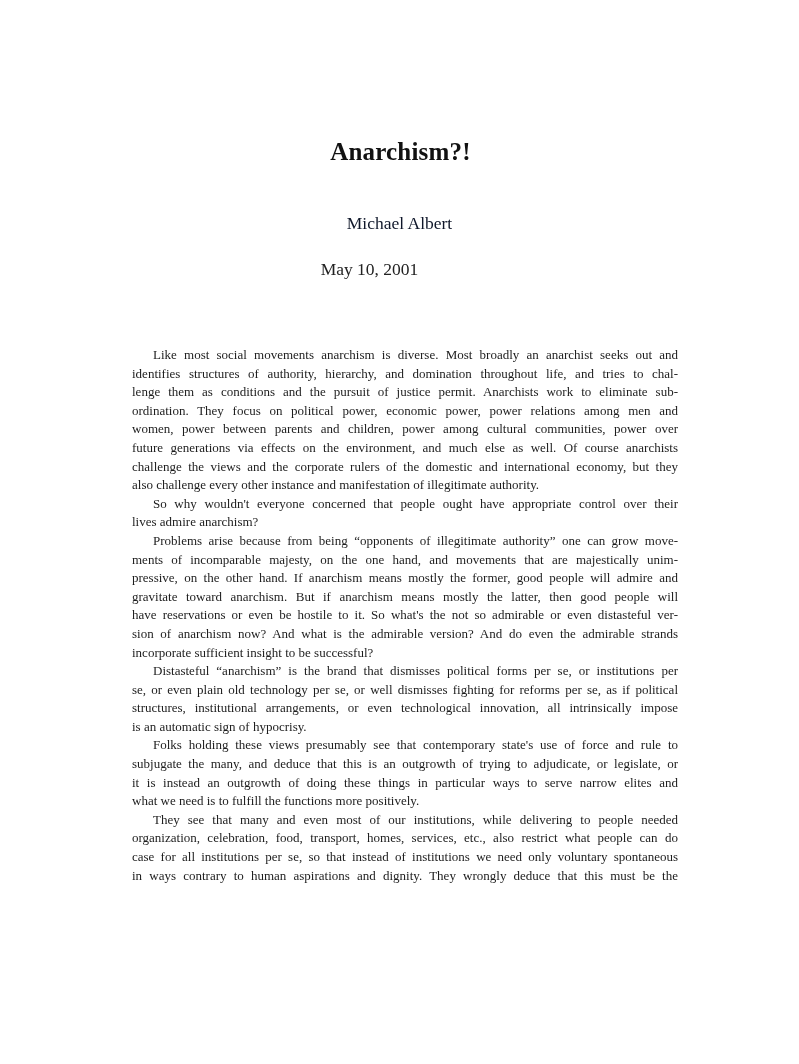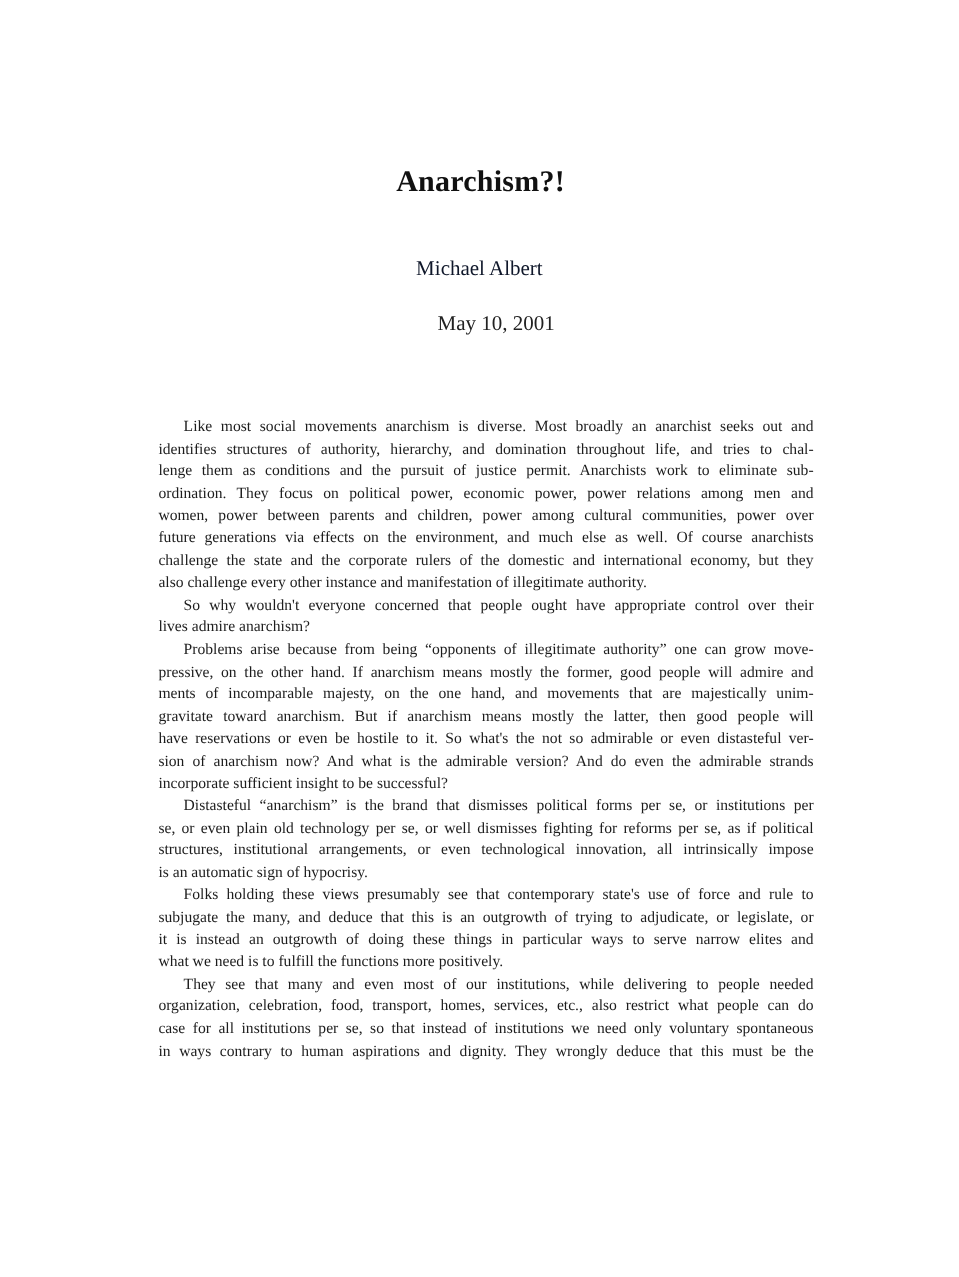--- a/index.html
+++ b/index.html
@@ -13,21 +13,21 @@
     position: absolute; left: 1px; width: 799px; top: 138px;
     text-align: center; font-weight: bold; font-size: 25px; letter-spacing: 0.2px;
     color: #111;
   }
   .author {
     position: absolute; left: 0; width: 799px; top: 213px;
     text-align: center; font-size: 17.5px; color: #0f172a;
   }
   .date {
     position: absolute; left: 0; width: 739px; top: 259px;
-    text-align: center; font-size: 17.5px; color: #222; padding-left: 44px;
+    text-align: center; font-size: 17.5px; color: #222;
   }
   .body {
     position: absolute; left: 132px; top: 346px; width: 546px;
   }
   .line {
     height: 18.6px; line-height: 18.6px; font-size: 13px; color: #1c1c1c;
     white-space: nowrap; text-align: justify; text-align-last: justify;
   }
   .line.indent { padding-left: 21px; }
   .line.last { text-align-last: left; }
@@ -40,31 +40,31 @@
   <div class="author">Michael Albert</div>
   <div class="date">May 10, 2001</div>
   <div class="body" id="doc-body">
       <div>
         <div class="line indent">Like most social movements anarchism is diverse. Most broadly an anarchist seeks out and</div>
         <div class="line">identifies structures of authority, hierarchy, and domination throughout life, and tries to chal-</div>
         <div class="line">lenge them as conditions and the pursuit of justice permit. Anarchists work to eliminate sub-</div>
         <div class="line">ordination. They focus on political power, economic power, power relations among men and</div>
         <div class="line">women, power between parents and children, power among cultural communities, power over</div>
         <div class="line">future generations via effects on the environment, and much else as well. Of course anarchists</div>
-        <div class="line">challenge the state and the corporate rulers of the domestic and international economy, but they</div>
+        <div class="line">challenge the views and the corporate rulers of the domestic and international economy, but they</div>
         <div class="line last">also challenge every other instance and manifestation of illegitimate authority.</div>
       </div>
       <div>
         <div class="line indent">So why wouldn't everyone concerned that people ought have appropriate control over their</div>
         <div class="line last">lives admire anarchism?</div>
       </div>
       <div>
         <div class="line indent">Problems arise because from being “opponents of illegitimate authority” one can grow move-</div>
+        <div class="line">ments of incomparable majesty, on the one hand, and movements that are majestically unim-</div>
         <div class="line">pressive, on the other hand. If anarchism means mostly the former, good people will admire and</div>
-        <div class="line">ments of incomparable majesty, on the one hand, and movements that are majestically unim-</div>
         <div class="line">gravitate toward anarchism. But if anarchism means mostly the latter, then good people will</div>
         <div class="line">have reservations or even be hostile to it. So what's the not so admirable or even distasteful ver-</div>
         <div class="line">sion of anarchism now? And what is the admirable version? And do even the admirable strands</div>
         <div class="line last">incorporate sufficient insight to be successful?</div>
       </div>
       <div>
         <div class="line indent">Distasteful “anarchism” is the brand that dismisses political forms per se, or institutions per</div>
         <div class="line">se, or even plain old technology per se, or well dismisses fighting for reforms per se, as if political</div>
         <div class="line">structures, institutional arrangements, or even technological innovation, all intrinsically impose</div>
         <div class="line last">is an automatic sign of hypocrisy.</div>

